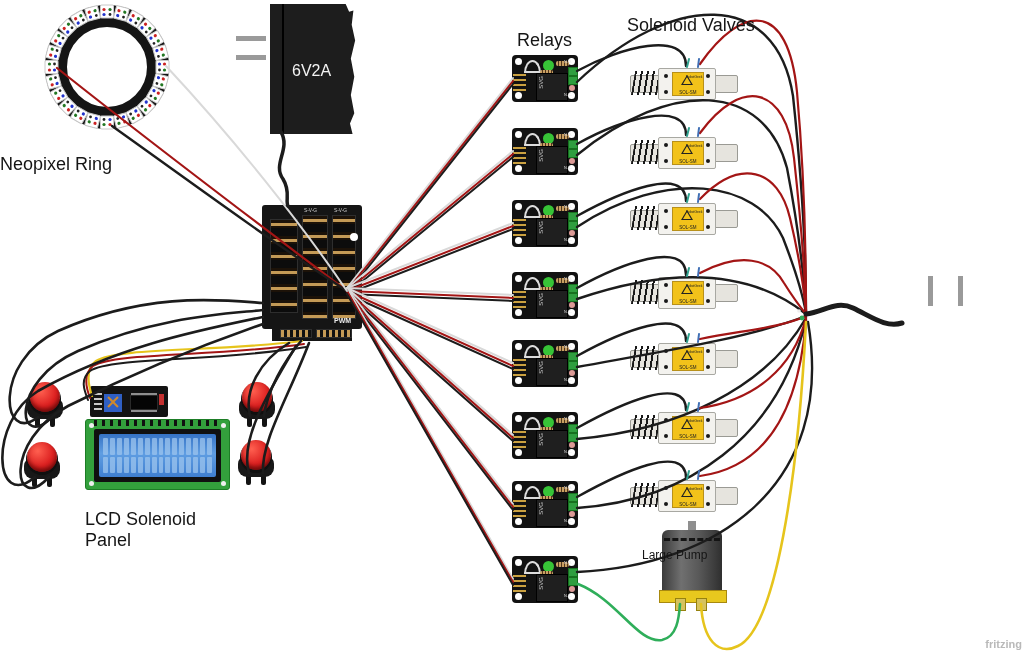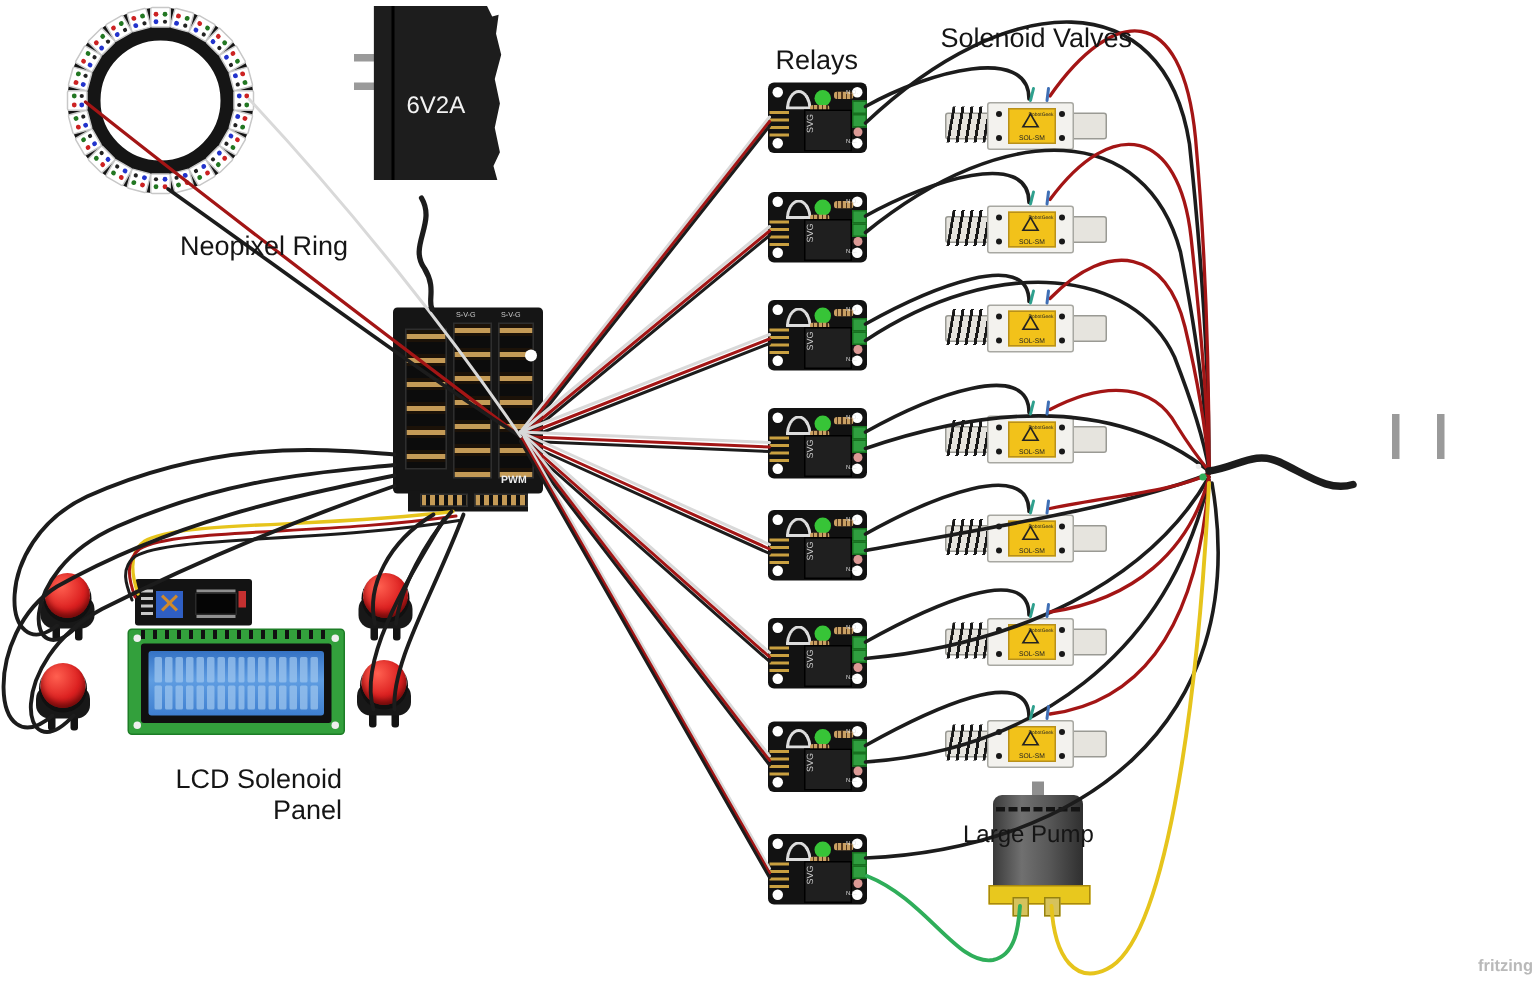--- a/index.html
+++ b/index.html
@@ -1,19 +1,19 @@
 <!DOCTYPE html>
 <html><head>
 <meta charset="utf-8">
 <style>
   html,body{margin:0;padding:0;background:#fff;}
   #stage{position:relative;width:1024px;height:655px;background:#ffffff;overflow:hidden;
          font-family:"Liberation Sans","DejaVu Sans",sans-serif;color:#111;}
   .lbl{position:absolute;z-index:4;font-size:18px;color:#151515;white-space:nowrap;}
-  .center{text-align:right;white-space:normal;}
+  .center{text-align:left;white-space:normal;}
 
   
   .brick{position:absolute;background:#1d1d1d;z-index:1;}
   .brick .ptext{position:absolute;color:#f2f2f2;font-size:16px;z-index:2;}
   .prong{position:absolute;background:#9a9a9a;z-index:1;}
   .seam{position:absolute;background:#000;}
 
   
   .board{position:absolute;left:262px;top:205px;width:100px;height:124px;background:#151515;border-radius:3px;z-index:1;}
   .board .tab{position:absolute;left:10px;top:122px;width:80px;height:14px;background:#151515;}
@@ -268,21 +268,21 @@
         <rect x="63.5" y="8" width="13" height="13" fill="#fff" stroke="#c8c8c8" rx="1"></rect>
         <circle cx="67" cy="12.5" r="1.6" fill="#c22"></circle>
         <circle cx="73" cy="12.5" r="1.6" fill="#272"></circle>
         <circle cx="67" cy="17.5" r="1.6" fill="#23c"></circle>
         <circle cx="73" cy="17.5" r="1.4" fill="#222"></circle>
       </g>
     </svg>
 
   <div class="prong" style="left:236px;top:36px;width:30px;height:5px"></div>
   <div class="prong" style="left:236px;top:55px;width:30px;height:5px"></div>
-  <div class="brick" style="left:249px;top:4px;width:86px;height:116px;
+  <div class="brick" style="left:270px;top:4px;width:86px;height:130px;
               clip-path:polygon(0 0,88% 0,92% 6%,97% 5%,95% 16%,99% 28%,94% 42%,98% 56%,94% 70%,98% 84%,93% 92%,96% 100%,0 100%);">
     <div class="seam" style="left:12px;top:0;width:2px;height:100%"></div>
     <div class="ptext" style="left:22px;top:58px">6V2A</div>
   </div>
 
   <div class="prong" style="left:928px;top:276px;width:5px;height:30px"></div>
   <div class="prong" style="left:958px;top:276px;width:5px;height:30px"></div>
 
   <div class="board">
     <div class="tab"></div>
@@ -442,21 +442,21 @@
       <path d="M701,604 C703,640 718,656 738,646 C776,628 798,478 806,322" fill="none" stroke="#e6c41c" stroke-width="2.6" stroke-linecap="round"></path>
       <circle cx="802" cy="318" r="2.4" fill="#2fae5a"></circle>
       <circle cx="799" cy="311" r="1.8" fill="#eee"></circle>
     </svg>
 
   <div class="lbl center" style="left:0;top:155px;width:232px;line-height:19px">
     <span>Neopixel Ring</span><br>
   </div>
   <div class="lbl" style="left:517px;top:30px">Relays</div>
   <div class="lbl" style="left:627px;top:15px">Solenoid Valves</div>
-  <div class="lbl" style="left:642px;top:548px;font-size:16px">Large Pump</div>
+  <div class="lbl" style="left:642px;top:548px;font-size:12px">Large Pump</div>
   <div class="lbl center" style="left:85px;top:509px;width:143px">LCD Solenoid Panel</div>
 
   <div class="fz">fritzing</div>
 <div class="relay tpl-relay" style="top: 55px;">
     <div class="hole" style="left:3px;top:3px"></div>
     <div class="hole" style="left:56px;top:3px"></div>
     <div class="hole" style="left:3px;top:37px"></div>
     <div class="hole" style="left:56px;top:37px"></div>
     <div class="dled"></div>
     <div class="gled"></div>

